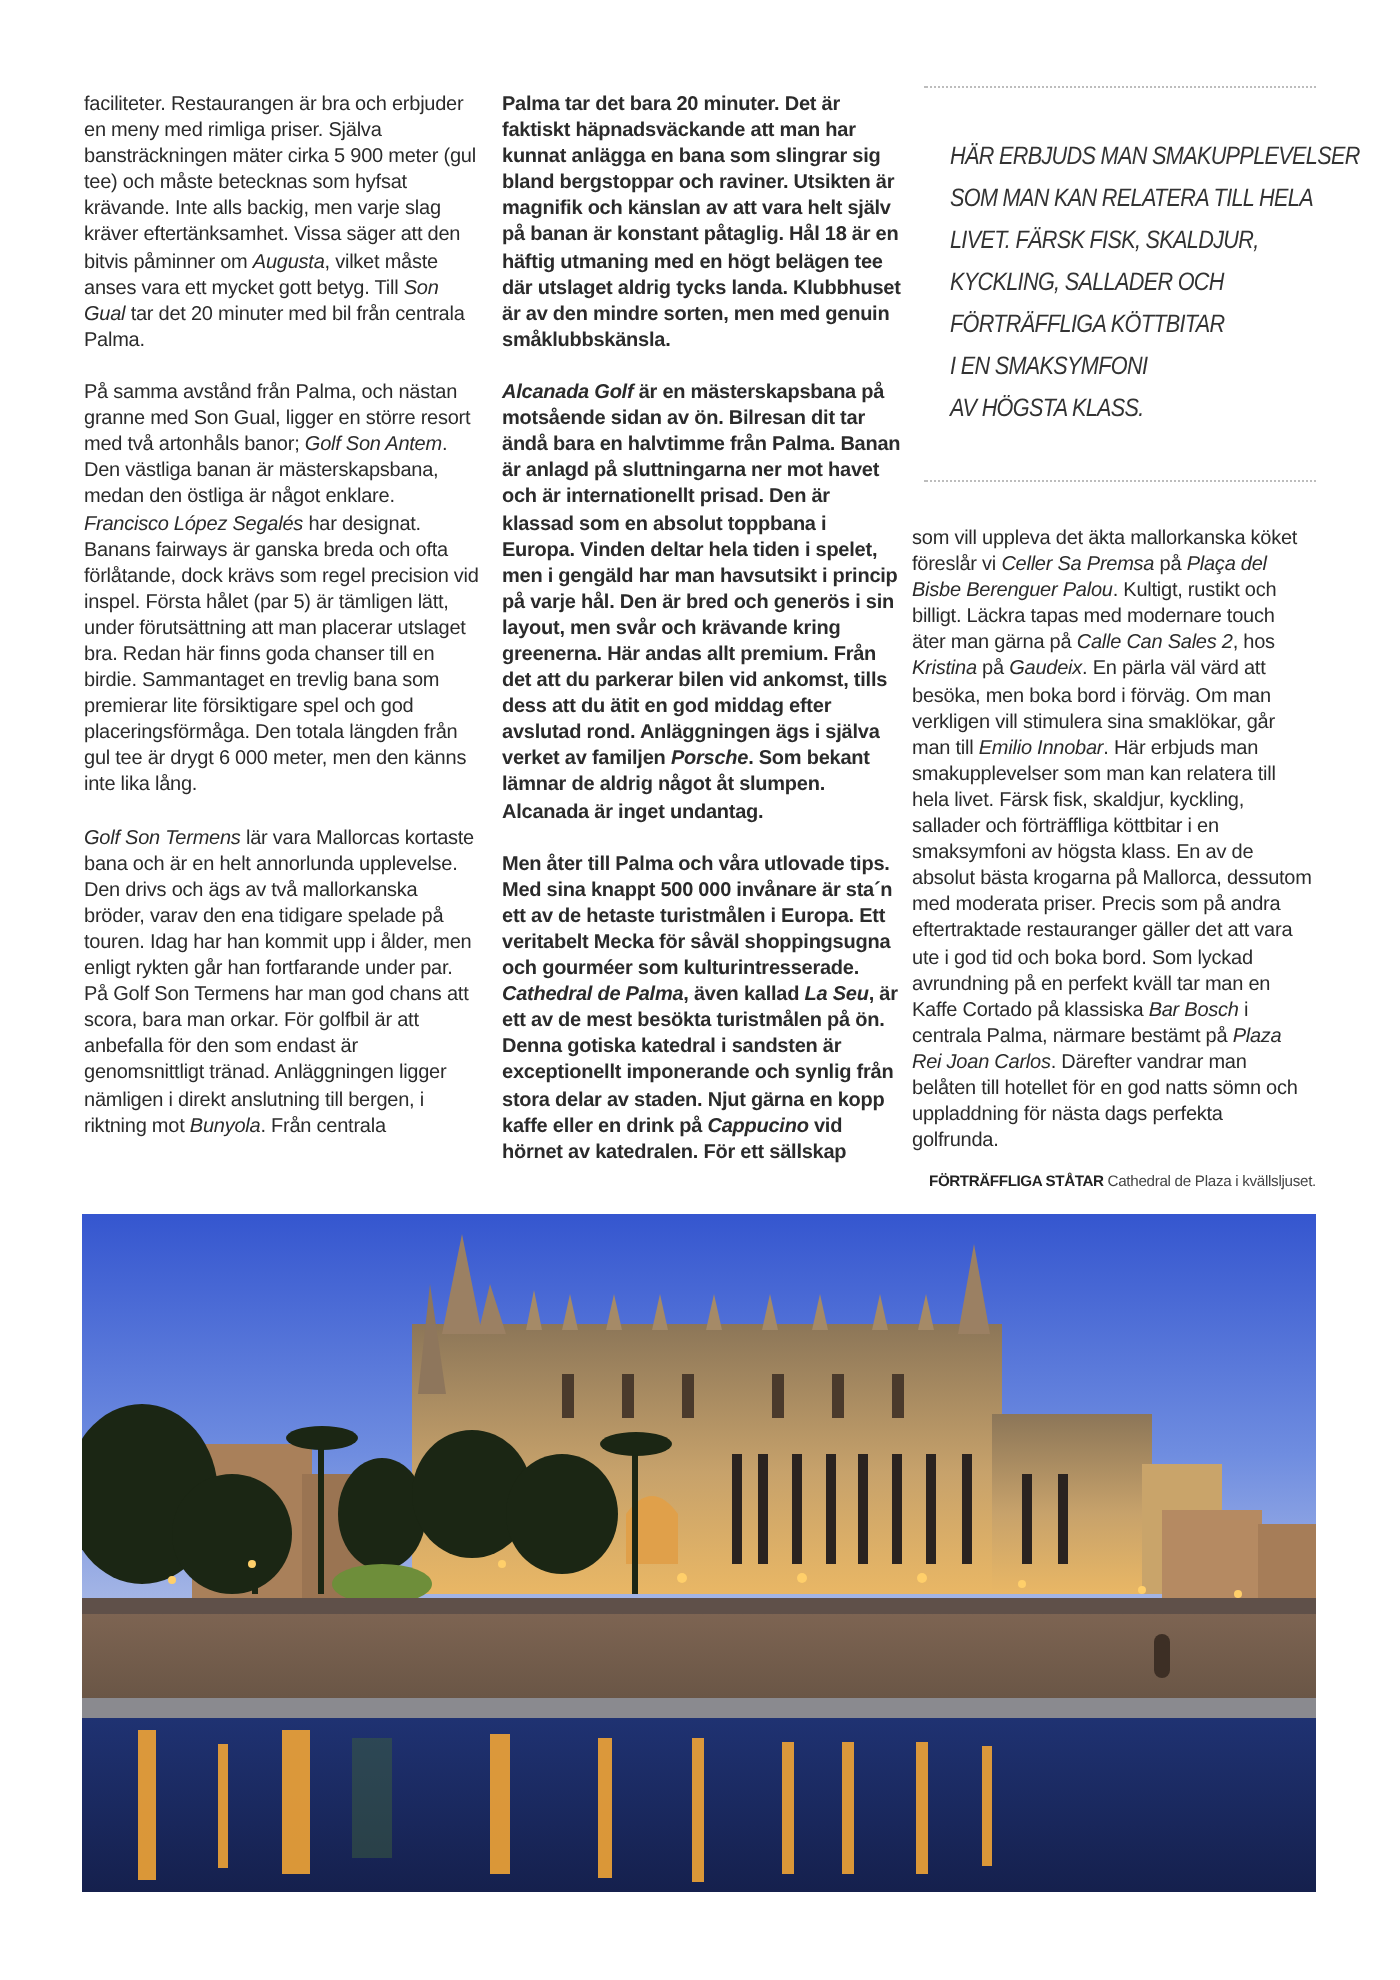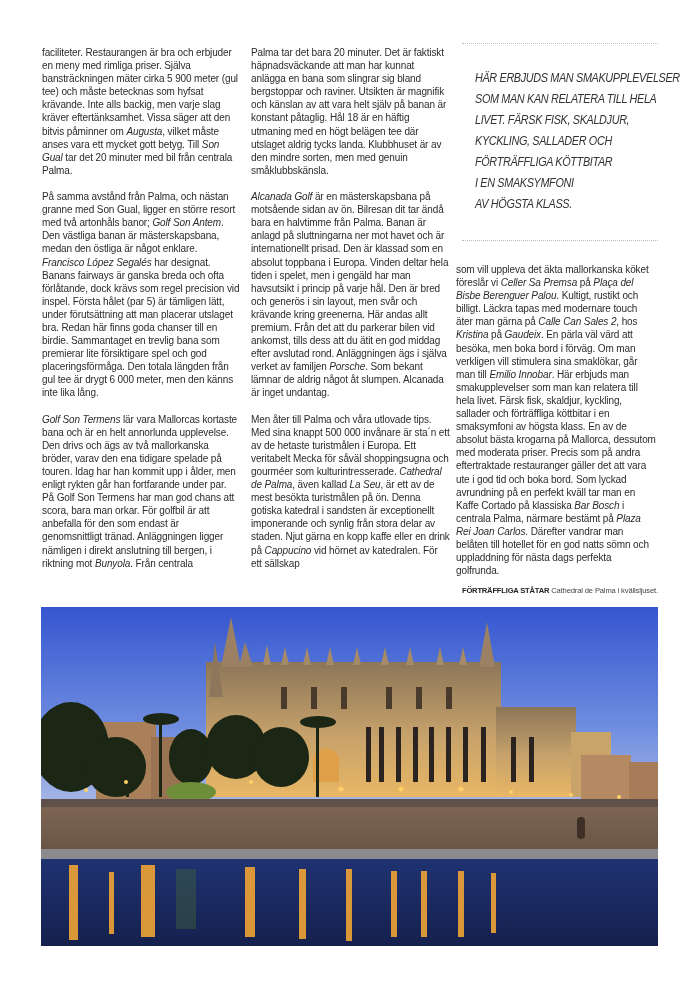--- a/index.html
+++ b/index.html
@@ -7,21 +7,21 @@
     width: 700px; height: 990px; background: #ffffff; position: relative; overflow: hidden;
     font-family: "Liberation Sans", sans-serif; color: #2b2b2b;
   }
   .col {
     position: absolute; top: 46px; width: 198px;
     font-size: 10px; line-height: 13.1px; letter-spacing: -0.12px;
     font-stretch: condensed;
   }
   .col p { margin: 0 0 13.1px 0; }
   .col1 { left: 42px; }
-  .col2 { left: 251px; width: 200px; }
+  .col2 { left: 251px; width: 200px; font-weight: bold; }
   .col3 { left: 456px; top: 263px; width: 200px; }
   em { font-style: italic; }
   .rule {
     position: absolute; left: 462px; width: 196px; height: 0;
     border-top: 1px dotted #bdbdbd;
   }
   .pull {
     position: absolute; left: 475px; top: 68px; width: 200px;
     font-family: "Liberation Sans Narrow", "Liberation Sans", sans-serif;
     font-style: italic; font-size: 12.6px; line-height: 21px; color: #333;
@@ -62,21 +62,21 @@
   <div>I EN SMAKSYMFONI</div>
   <div>AV HÖGSTA KLASS.</div>
 </div>
 <div class="rule" style="top:240px;"></div>
 
 <div class="col col3">
     <p><span>som vill uppleva det äkta mallorkanska köket föreslår vi </span><em>Celler Sa Premsa</em><span> på </span><em>Plaça del Bisbe Berenguer Palou</em><span>. Kultigt, rustikt och billigt. Läckra tapas med modernare touch äter man gärna på </span><em>Calle Can Sales 2</em><span>, hos </span><em>Kristina</em><span> på </span><em>Gaudeix</em><span>. En pärla väl värd att besöka, men boka bord i förväg. Om man verkligen vill stimulera sina smaklökar, går man till </span><em>Emilio Innobar</em><span>. Här erbjuds man smakupplevelser som man kan relatera till hela livet. Färsk fisk, skaldjur, kyckling, sallader och förträffliga köttbitar i en smaksymfoni av högsta klass. En av de absolut bästa krogarna på Mallorca, dessutom med moderata priser. Precis som på andra eftertraktade restauranger gäller det att vara ute i god tid och boka bord. Som lyckad avrundning på en perfekt kväll tar man en Kaffe Cortado på klassiska </span><em>Bar Bosch</em><span> i centrala Palma, närmare bestämt på </span><em>Plaza Rei Joan Carlos</em><span>. Därefter vandrar man belåten till hotellet för en god natts sömn och uppladdning för nästa dags perfekta golfrunda.</span></p>
   </div>
 
 <div class="caption">
-  <b>FÖRTRÄFFLIGA STÅTAR</b><span> Cathedral de Palma i kvällsljuset.</span>
+  <b>FÖRTRÄFFLIGA STÅTAR</b><span> Cathedral de Plaza i kvällsljuset.</span>
 </div>
 
 <div class="photo">
   <svg width="617" height="339" viewBox="0 0 617 339">
     <defs>
       <linearGradient id="sky" x1="0" y1="0" x2="0" y2="1">
         <stop offset="0" stop-color="#3556cf"></stop>
         <stop offset="0.6" stop-color="#6f8de0"></stop>
         <stop offset="1" stop-color="#a9b9e6"></stop>
       </linearGradient>

